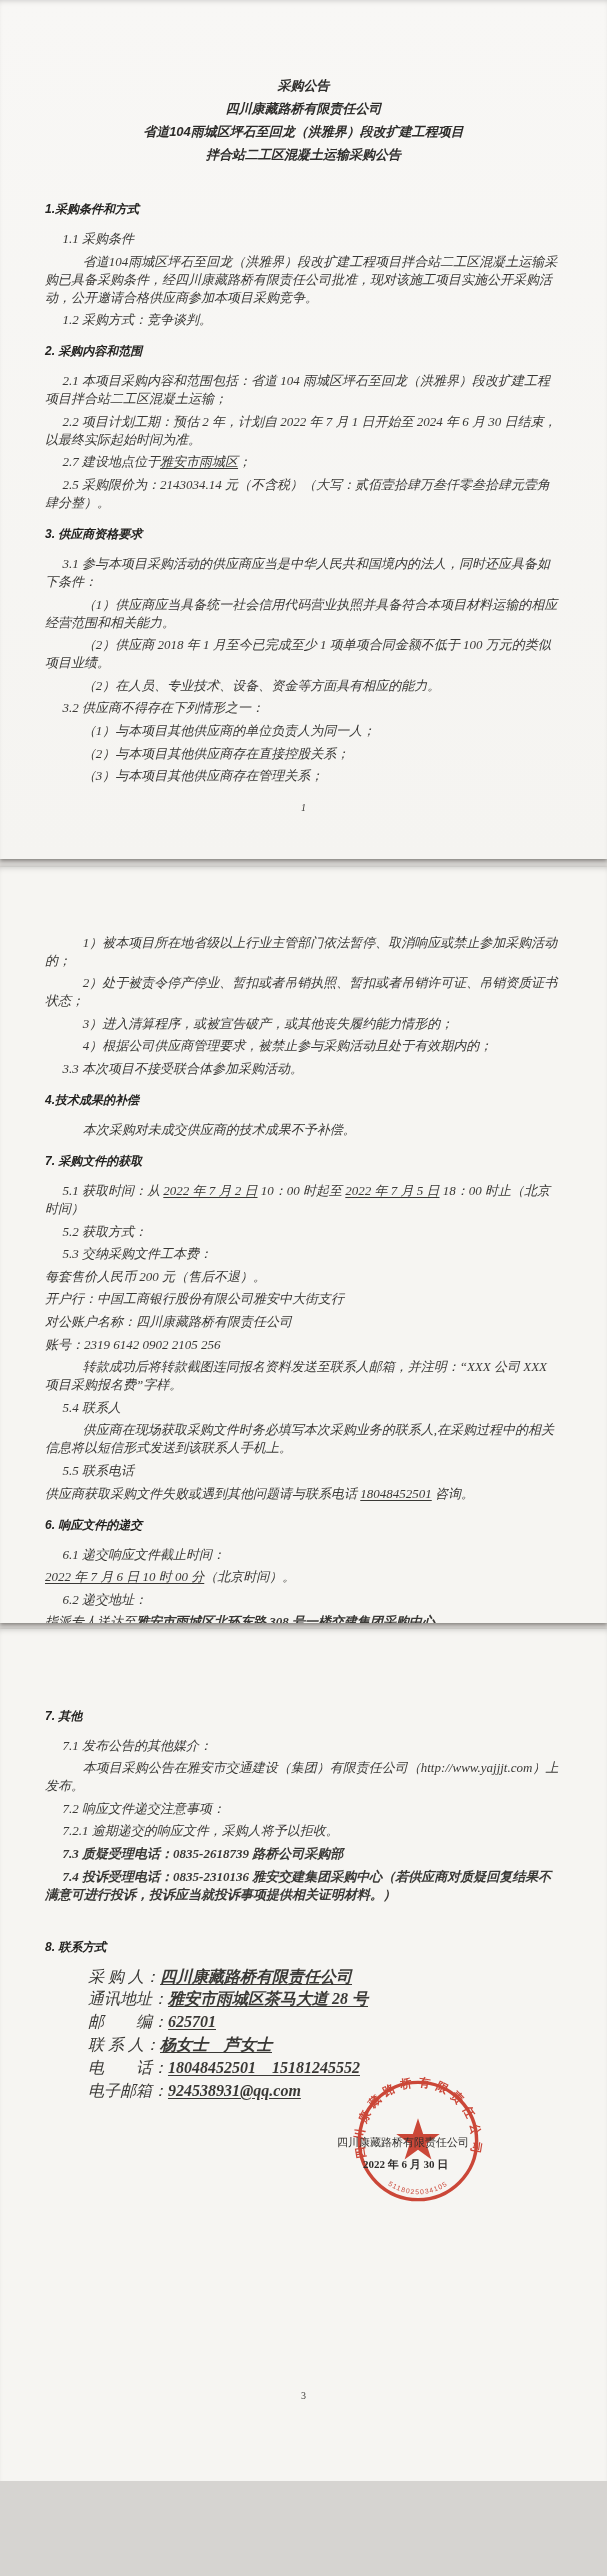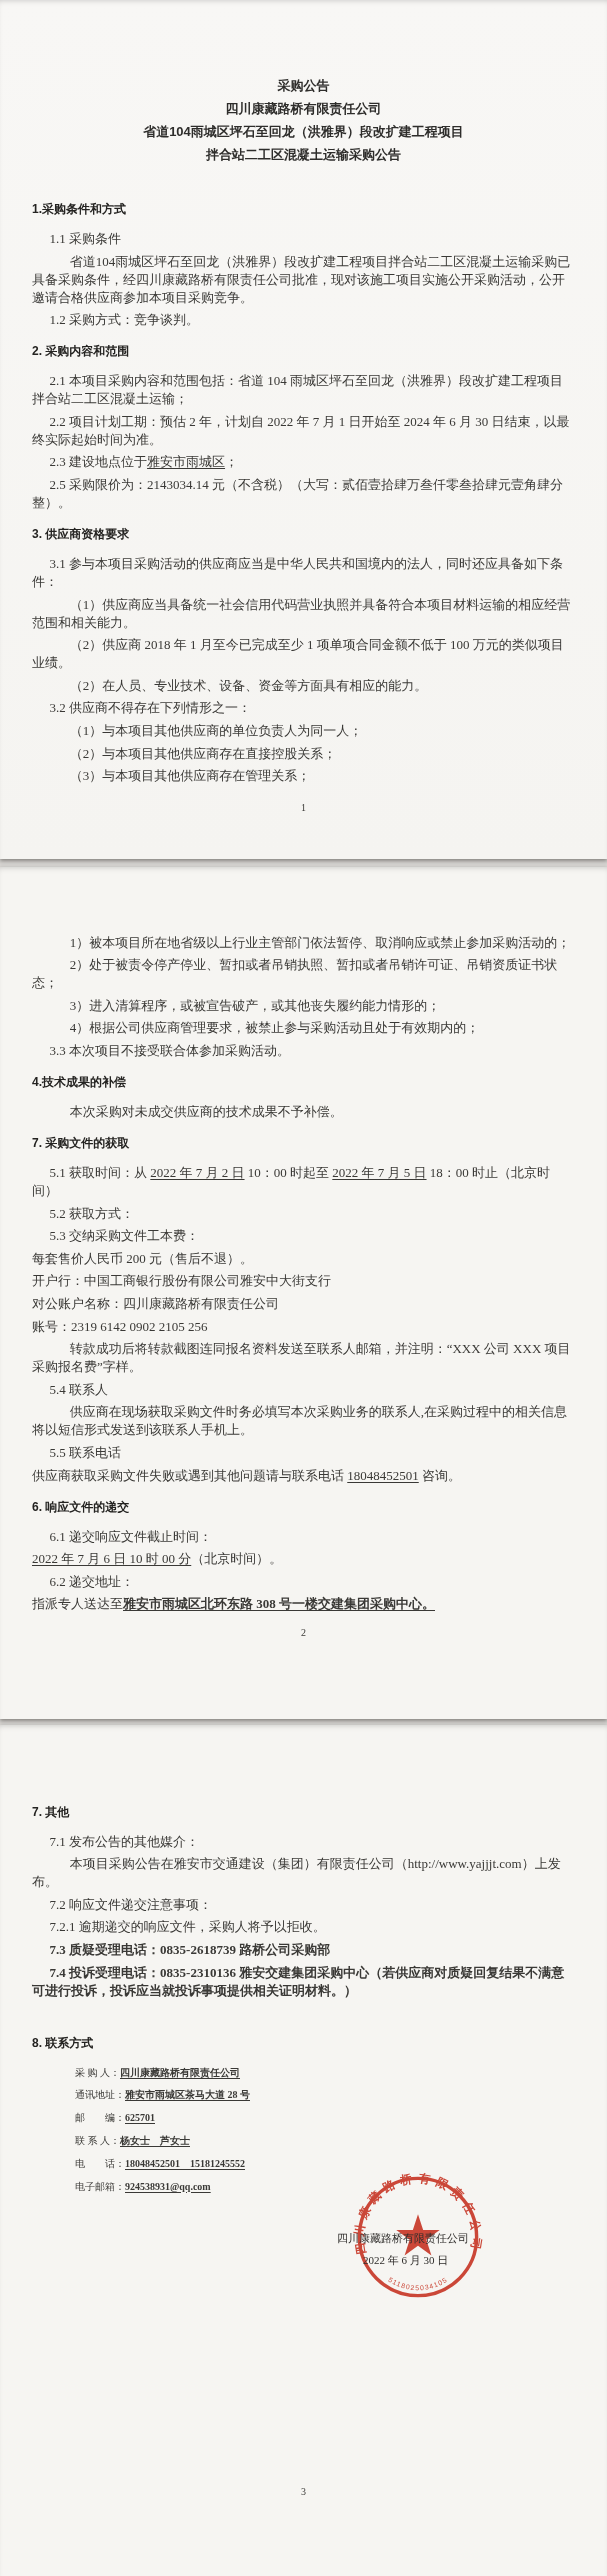--- a/index.html
+++ b/index.html
@@ -9,23 +9,23 @@
     font-family:"Liberation Serif", serif;
   }
   .page{
     position:relative;
     width:607px;
     background:#f6f5f2;
     overflow:hidden;
     box-shadow:0 1.5px 3.8px rgba(40,36,30,.45), inset 0 3.8px 6px -3.8px rgba(0,0,0,.22);
   }
   .page-1{height:859px;margin-bottom:7.6px;background:linear-gradient(180deg,#f8f7f5 0%,#f5f4f1 100%);}
-  .page-2{height:852px;margin-bottom:6px;}
+  .page-2{height:756px;margin-bottom:6px;}
   .page-3{height:852px;}
-  .inner{padding:0 32px;}
+  .inner{padding:0 45px;font-style:italic;}
   .title-block{
     padding-top:74px;
     text-align:center;
     font-family:"Liberation Sans", sans-serif;
     font-weight:bold;
     font-size:13px;
     line-height:23px;
     color:#2e2d2b;
   }
   .title-line{margin:0;}
@@ -60,35 +60,35 @@
     position:absolute;
     left:0;right:0;
     bottom:70px;
     text-align:center;
     font-size:10px;
     color:#3a3936;
   }
   .contact-row{
     margin:3.8px 0 0;
     padding-left:43px;
-    font-size:10px;
+    font-size:16px;
     line-height:19px;
     color:#3a3936;
   }
   .contact-row .val{padding-right:7.6px;}
   .sig-block{
     position:absolute;
     left:337px;
     top:504px;
     font-size:11px;
     line-height:18px;
     color:#2f2d2b;
     z-index:2;
   }
-  .sig-date{margin-left:26px;margin-top:4.6px;}
+  .sig-date{margin-left:26px;margin-top:4.6px;font-weight:bold;}
   .seal{
     position:absolute;
     left:351px;
     top:445px;
     width:134px;
     height:134px;
     z-index:1;
     mix-blend-mode:multiply;
     opacity:.92;
   }
@@ -106,21 +106,21 @@
     </div>
 
     <h2 class="sec first">1.采购条件和方式</h2>
     <p class="b mt num">1.1 采购条件</p>
     <p class="b ind">省道104雨城区坪石至回龙（洪雅界）段改扩建工程项目拌合站二工区混凝土运输采购已具备采购条件，经四川康藏路桥有限责任公司批准，现对该施工项目实施公开采购活动，公开邀请合格供应商参加本项目采购竞争。</p>
     <p class="b num">1.2 采购方式：竞争谈判。</p>
 
     <h2 class="sec">2. 采购内容和范围</h2>
     <p class="b mt num">2.1 本项目采购内容和范围包括：省道 104 雨城区坪石至回龙（洪雅界）段改扩建工程项目拌合站二工区混凝土运输；</p>
     <p class="b num">2.2 项目计划工期：预估 2 年，计划自 2022 年 7 月 1 日开始至 2024 年 6 月 30 日结束，以最终实际起始时间为准。</p>
-    <p class="b num"><span>2.3 建设地点位于</span><span class="u">雅安市雨城区</span><span>；</span></p>
+    <p class="b num"><span>2.7 建设地点位于</span><span class="u">雅安市雨城区</span><span>；</span></p>
     <p class="b num">2.5 采购限价为：2143034.14 元（不含税）（大写：贰佰壹拾肆万叁仟零叁拾肆元壹角肆分整）。</p>
 
     <h2 class="sec">3.  供应商资格要求</h2>
     <p class="b mt num">3.1 参与本项目采购活动的供应商应当是中华人民共和国境内的法人，同时还应具备如下条件：</p>
     <p class="b ind">（1）供应商应当具备统一社会信用代码营业执照并具备符合本项目材料运输的相应经营范围和相关能力。</p>
     <p class="b ind">（2）供应商 2018 年 1 月至今已完成至少 1 项单项合同金额不低于 100 万元的类似项目业绩。</p>
     <p class="b ind">（2）在人员、专业技术、设备、资金等方面具有相应的能力。</p>
     <p class="b num">3.2 供应商不得存在下列情形之一：</p>
     <p class="b ind">（1）与本项目其他供应商的单位负责人为同一人；</p>
     <p class="b ind">（2）与本项目其他供应商存在直接控股关系；</p>

